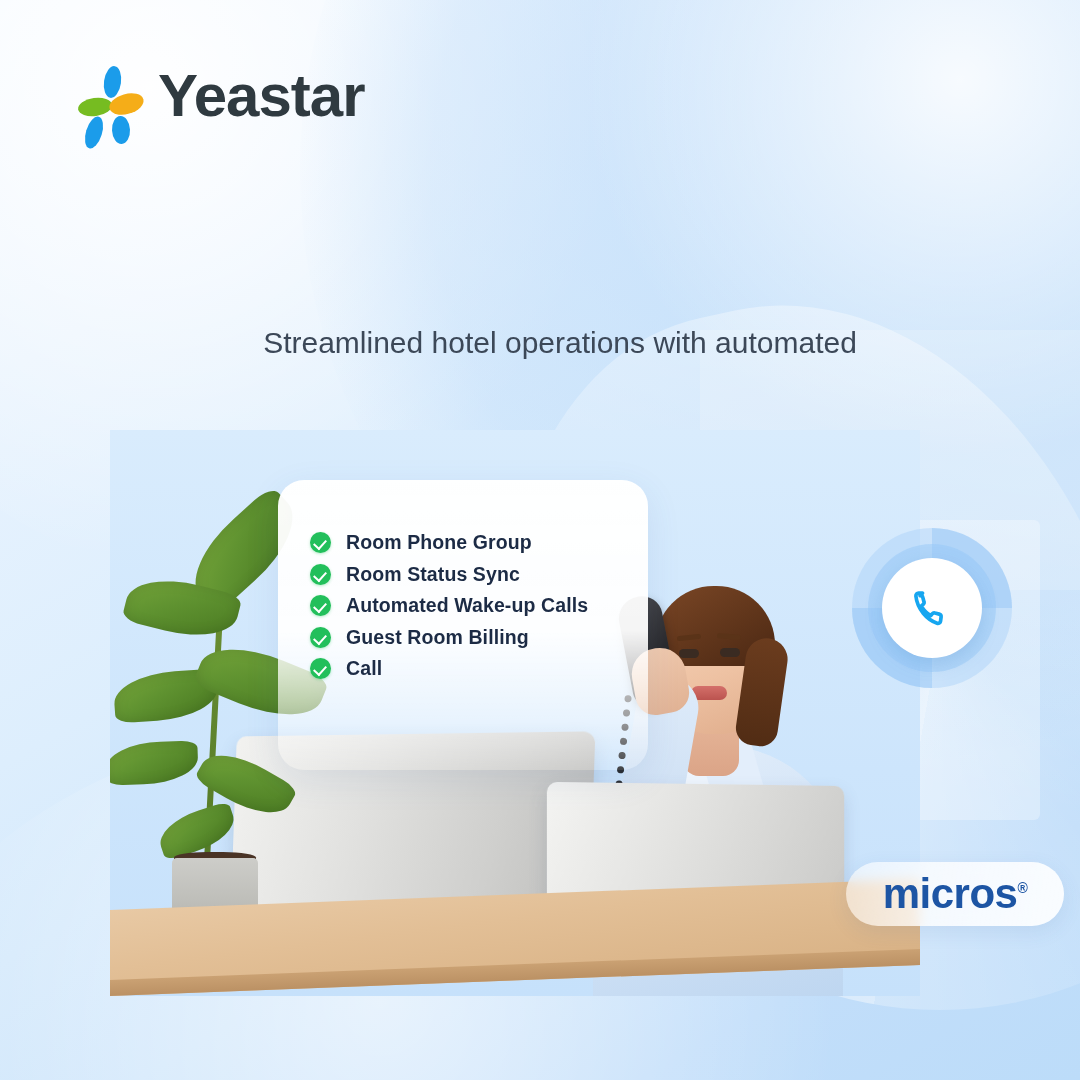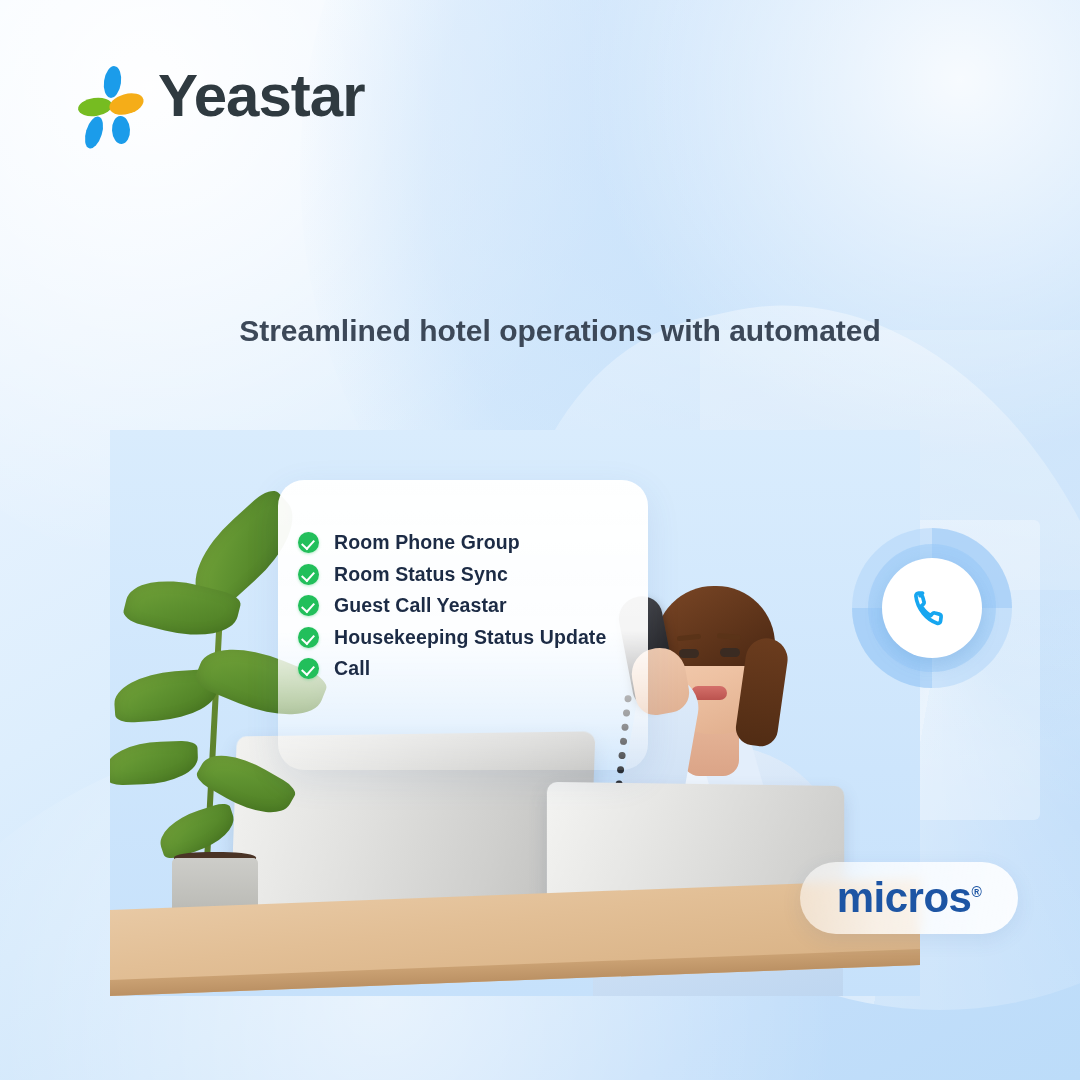--- a/index.html
+++ b/index.html
@@ -59,22 +59,22 @@
   .pet-bl    {width:16px;height:33px;left:8px; top:50px;  background:#1b9cea;transform:rotate(17deg);}
   .pet-br    {width:18px;height:28px;left:34px;top:50px;  background:#1b9cea;transform:rotate(-3deg);}
   .logo-word{font-size:60px;font-weight:700;color:#2f3a40;letter-spacing:-1px;line-height:1;}
 
   
   .headline{
     position:absolute;left:0;right:0;top:198px;text-align:center;
     font-size:64px;font-weight:700;color:#16233c;letter-spacing:-.5px;
   }
   .subhead{
-    position:absolute;left:0;right:0;top:308px;text-align:center;
-    font-size:30px;font-weight:700;color:#3c4858;line-height:1.55;margin-left:40px;
+    position:absolute;left:0;right:0;top:320px;text-align:center;
+    font-size:30px;font-weight:400;color:#3c4858;line-height:1.55;margin-left:40px;
   }
   .subhead .l2{display:block;}
 
   
   .scene{
     position:absolute;left:110px;top:430px;width:810px;height:566px;
     overflow:hidden;
   }
   .scene-bg{position:absolute;inset:0;background:linear-gradient(180deg,#d9ecfd 0%,#cde5fc 60%,#c6e1fb 100%);}
   .desk{
@@ -185,21 +185,21 @@
   .hand-low{position:absolute;left:132px;bottom:46px;width:66px;height:84px;background:linear-gradient(160deg,#f3cfb4,#dfae8f);border-radius:30px 30px 22px 22px;transform:rotate(-14deg);}
   .cuff{position:absolute;left:52px;bottom:62px;width:76px;height:84px;background:linear-gradient(160deg,#e2edfa,#cbdef3);border-radius:20px;transform:rotate(8deg);}
 
   
   .feature-card{
     position:absolute;left:278px;top:480px;width:370px;height:290px;
     border-radius:26px;
     background:linear-gradient(180deg, rgba(255,255,255,.97) 0%, rgba(255,255,255,.95) 52%, rgba(255,255,255,.55) 82%, rgba(255,255,255,.12) 100%);
     box-shadow:0 10px 34px rgba(60,100,160,.10);
   }
-  .feature-list{position:absolute;left:298px;top:527px;width:350px;text-align:center;}
+  .feature-list{position:absolute;left:310px;top:527px;width:350px;text-align:center;}
   .feature-item{display:flex;align-items:center;gap:15px;height:31.5px;margin-bottom:0;}
   .check{
     width:21px;height:21px;flex:0 0 auto;border-radius:50%;
     background:#22bf5b;position:relative;box-shadow:0 1px 3px rgba(34,191,91,.35);
   }
   .check:after{
     content:"";position:absolute;left:6px;top:5px;width:6px;height:10px;
     border:solid #ffffff;border-width:0 2.4px 2.4px 0;transform:rotate(42deg);
   }
   .feature-label{font-size:19.5px;font-weight:700;color:#1c2b45;letter-spacing:.1px;white-space:nowrap;}
@@ -224,21 +224,21 @@
     backdrop-filter:blur(6px);
     box-shadow:0 6px 20px rgba(60,100,160,.10);
     display:flex;align-items:center;justify-content:center;
   }
   .pill-oracle{left:118px;top:786px;width:280px;height:76px;}
   .oracle-word{
     font-size:44px;font-weight:400;color:#f50f07;letter-spacing:1.5px;
     font-family:"DejaVu Sans",sans-serif;position:relative;line-height:1;
   }
   .oracle-reg{font-size:15px;vertical-align:super;letter-spacing:0;}
-  .pill-micros{left:800px;top:862px;width:218px;height:72px;}
+  .pill-micros{left:846px;top:862px;width:218px;height:64px;}
   .micros-word{
     font-size:42px;font-weight:700;color:#1d55a4;letter-spacing:-.5px;line-height:1;
     position:relative;
   }
   .micros-reg{font-size:14px;vertical-align:super;font-weight:700;}
 </style>
 </head>
 <body>
 
 <div id="poster">
@@ -326,25 +326,25 @@
     <div class="feature-item">
       <span class="check"></span>
       <span class="feature-label">Room Phone Group</span>
     </div>
     <div class="feature-item">
       <span class="check"></span>
       <span class="feature-label">Room Status Sync</span>
     </div>
     <div class="feature-item">
       <span class="check"></span>
-      <span class="feature-label">Guest Call Yeastar</span>
-    </div>
-    <div class="feature-item">
-      <span class="check"></span>
-      <span class="feature-label">Housekeeping Status Update</span>
+      <span class="feature-label">Automated Wake-up Calls</span>
+    </div>
+    <div class="feature-item">
+      <span class="check"></span>
+      <span class="feature-label">Guest Room Billing</span>
     </div>
     <div class="feature-item">
       <span class="check"></span>
       <span class="feature-label">Call</span>
     </div>
   </div>
 
   <div class="ring-wrap">
     <div class="ring-outer"></div>
     <div class="ring-q1"></div>

